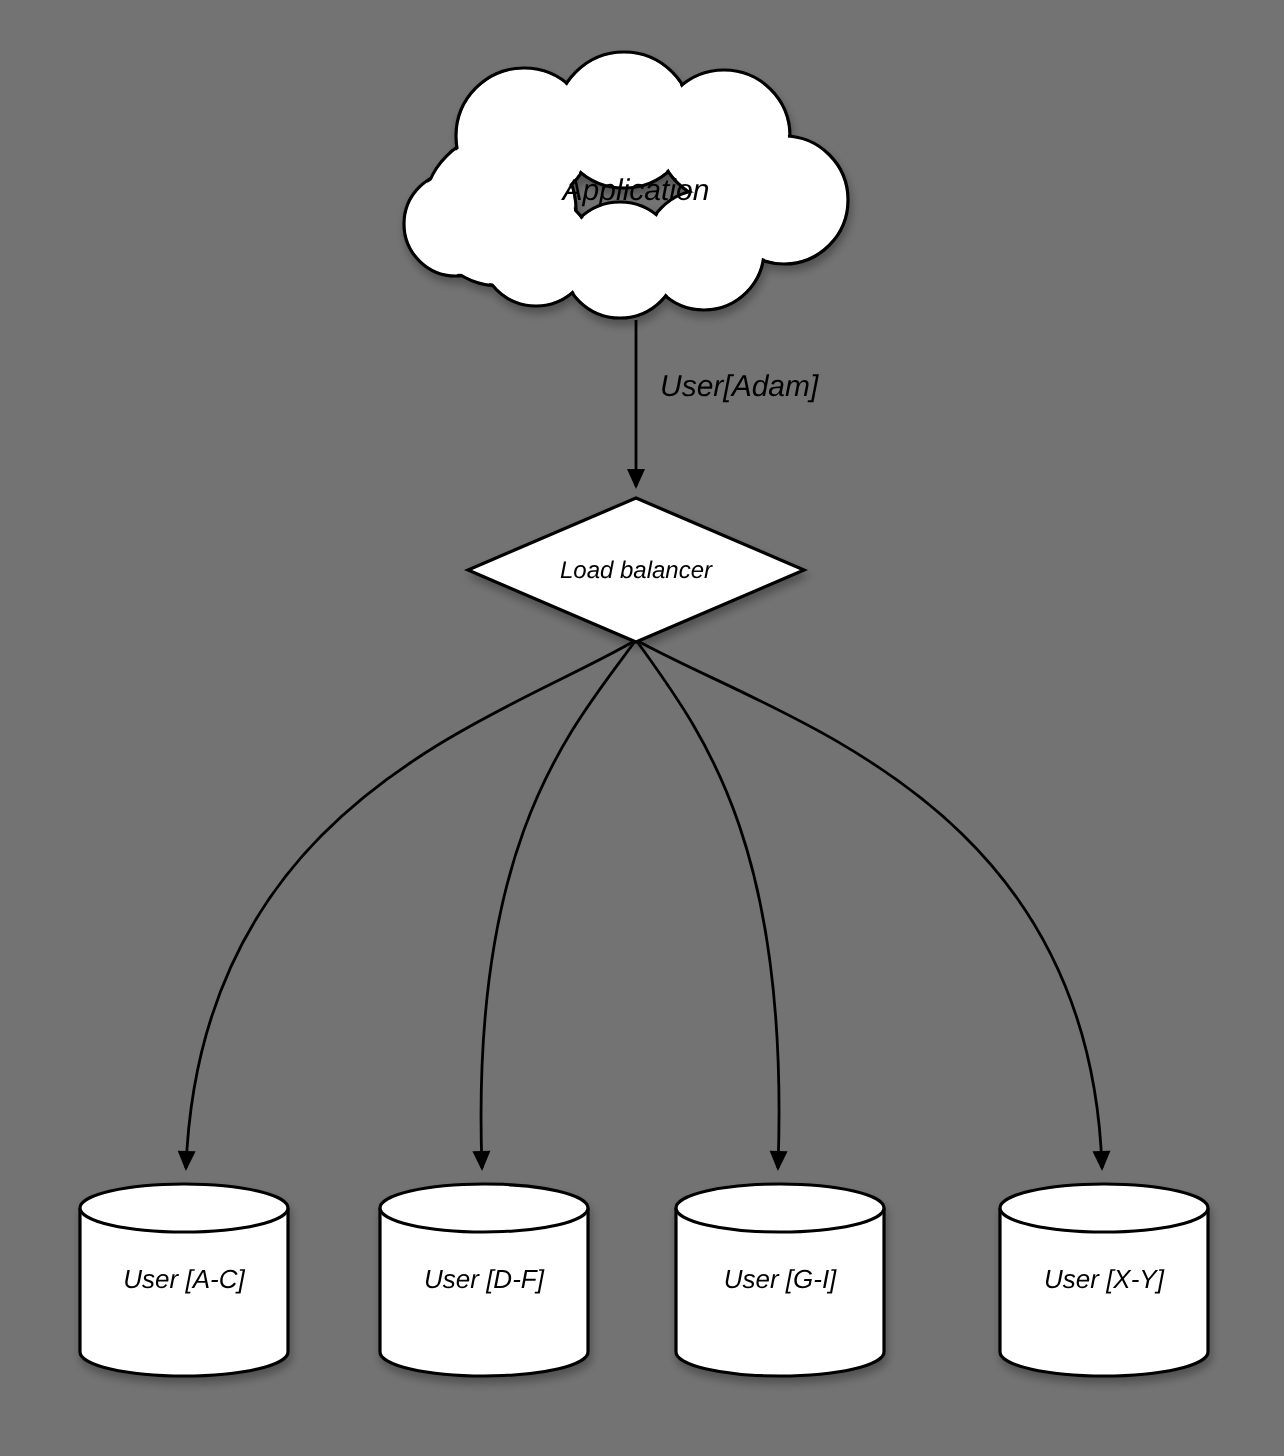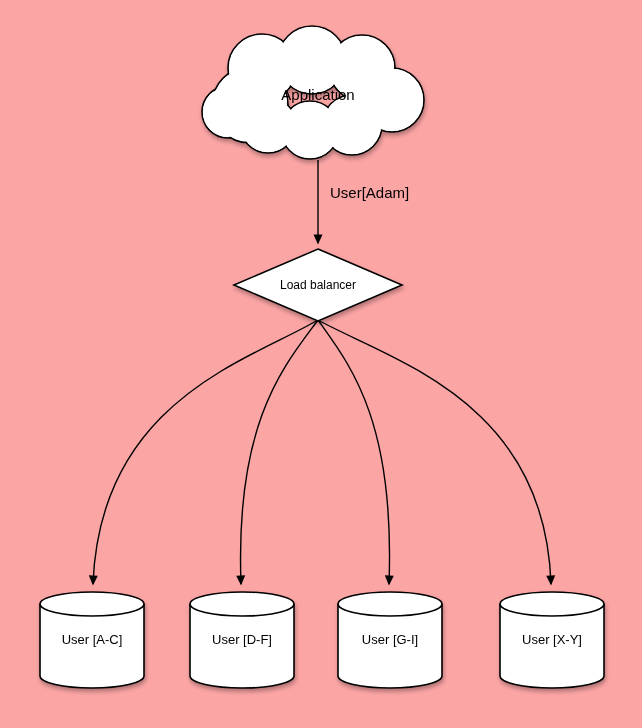--- a/index.html
+++ b/index.html
@@ -4,22 +4,23 @@
 <style>
   html, body {
     margin: 0;
     padding: 0;
     background: #ffffff;
   }
   .canvas {
     position: relative;
     width: 642px;
     height: 728px;
-    background: #fca5a5;
+    background: #737373;
     overflow: hidden;
+    font-style: italic;
   }
   svg text {
     font-family: "Liberation Sans", sans-serif;
     fill: #000000;
   }
   .shape {
     fill: #ffffff;
     stroke: #000000;
     stroke-width: 1.6;
   }

